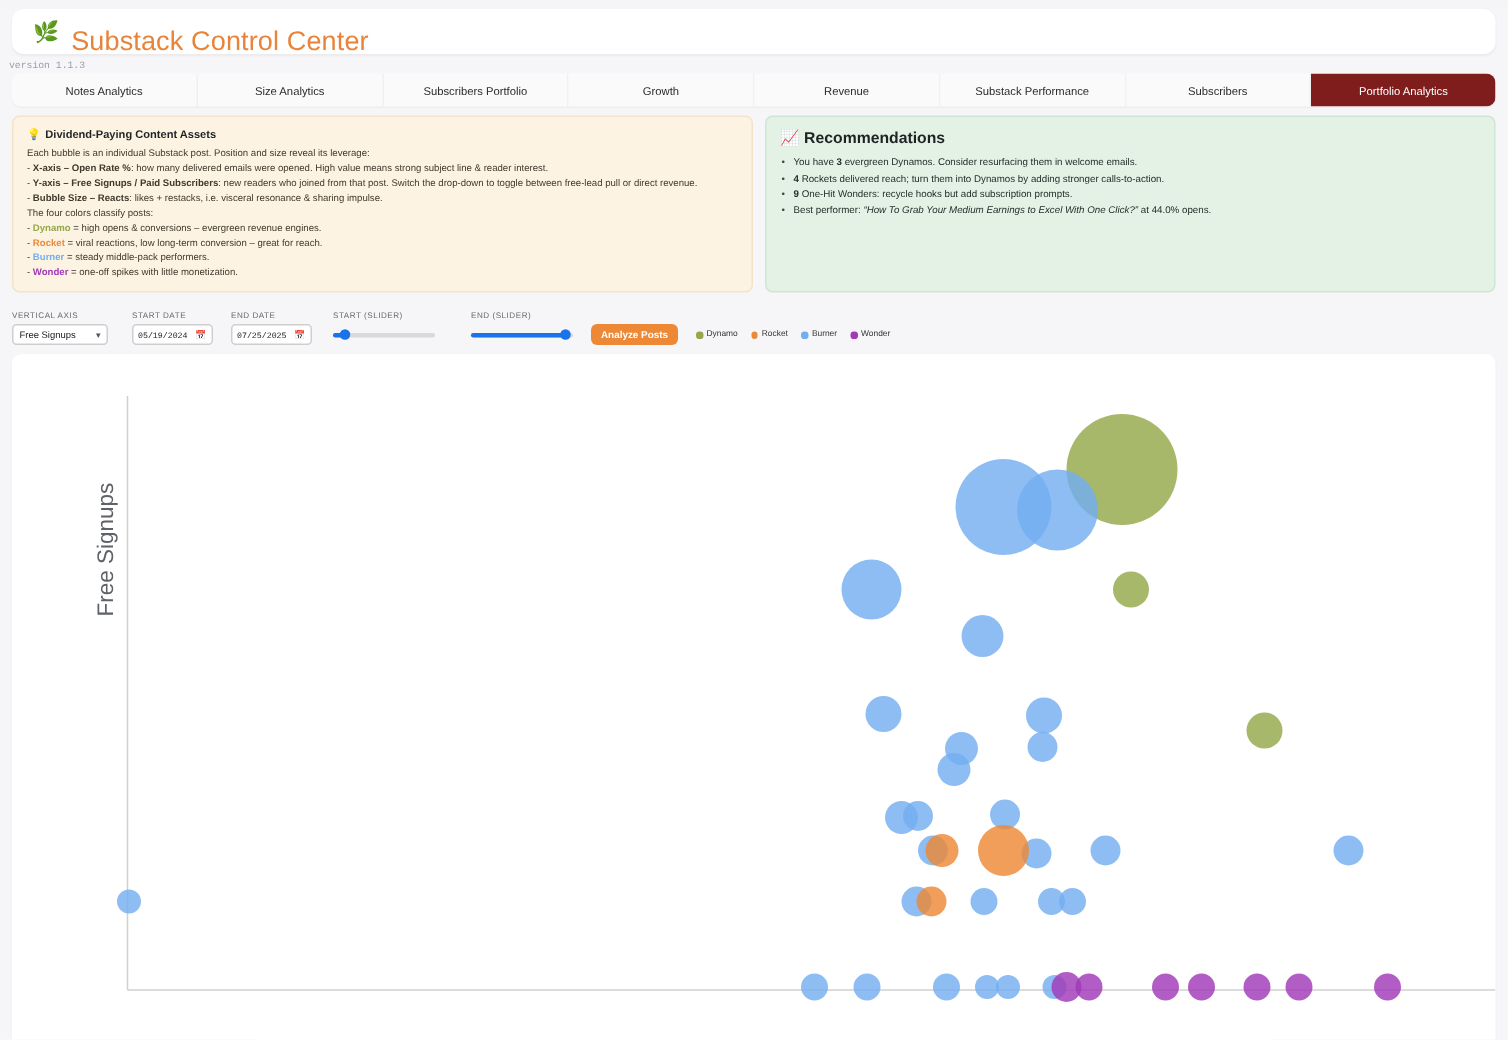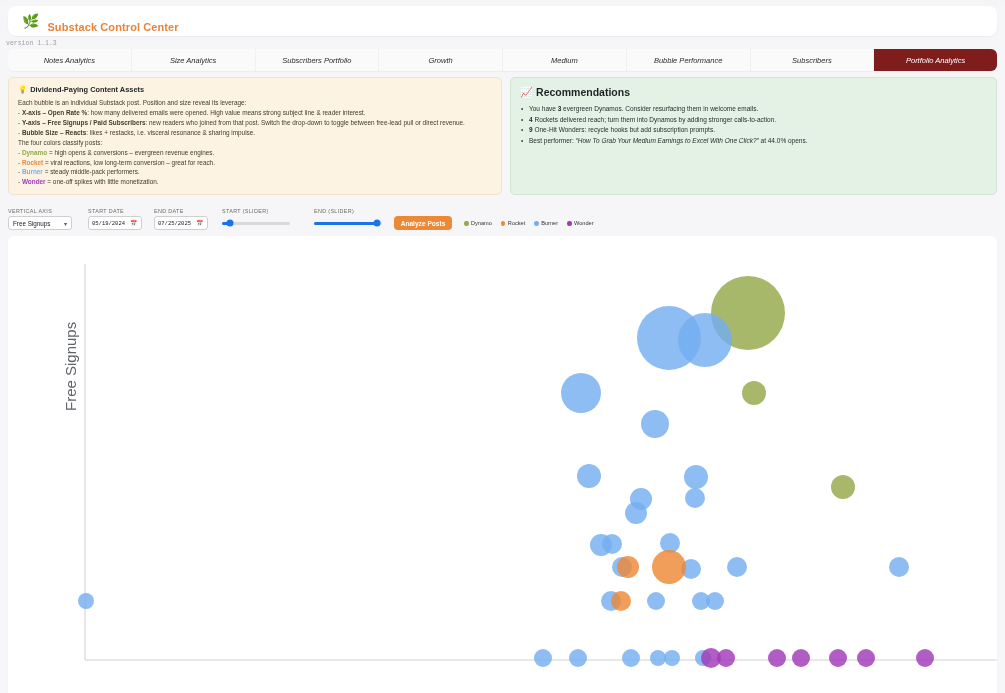--- a/index.html
+++ b/index.html
@@ -19,42 +19,41 @@
     border-radius: 8px;
     height: 30px;
     display: flex;
     align-items: center;
     padding: 0 14px;
     box-shadow: 0 1px 2px rgba(0,0,0,0.05);
   }
   .logo-icon { font-size: 14px; line-height: 1; margin-right: 8px; }
   .app-title {
     color: #e8833a;
-    font-weight: bold;
-    font-size: 11px;
+    font-weight: normal;
+    font-size: 18px;
     letter-spacing: .1px;
     margin-top: 12px;
   }
   .version {
     font-family: "Liberation Mono", monospace;
     font-size: 6.5px;
     color: #9aa0a6;
     padding: 4px 0 2px 6px;
   }
 
   
   .tabs {
     margin: 0 8px;
     display: flex;
     background: #fafafa;
     border-radius: 6px;
     overflow: hidden;
     height: 22px;
     box-shadow: 0 1px 1px rgba(0,0,0,0.04);
-    font-style: italic;
   }
   .tab {
     flex: 1;
     font-size: 7.5px;
     color: #2b2b2b;
     display: flex;
     align-items: center;
     justify-content: center;
     cursor: pointer;
     background: #fafafa;
@@ -226,22 +225,22 @@
     <span class="logo-icon">🌿</span>
     <span class="app-title">Substack Control Center</span>
   </div>
   <div class="version">version 1.1.3</div>
 
   <div class="tabs" id="tab-bar">
       <div class="tab">Notes Analytics</div>
       <div class="tab">Size Analytics</div>
       <div class="tab">Subscribers Portfolio</div>
       <div class="tab">Growth</div>
-      <div class="tab">Medium</div>
-      <div class="tab">Bubble Performance</div>
+      <div class="tab">Revenue</div>
+      <div class="tab">Substack Performance</div>
       <div class="tab">Subscribers</div>
       <div class="tab active">Portfolio Analytics</div>
     </div>
 
   <div class="panels">
     <div class="panel panel-left">
       <div class="panel-title">
         <span>💡</span>
         <span>Dividend-Paying Content Assets</span>
       </div>

